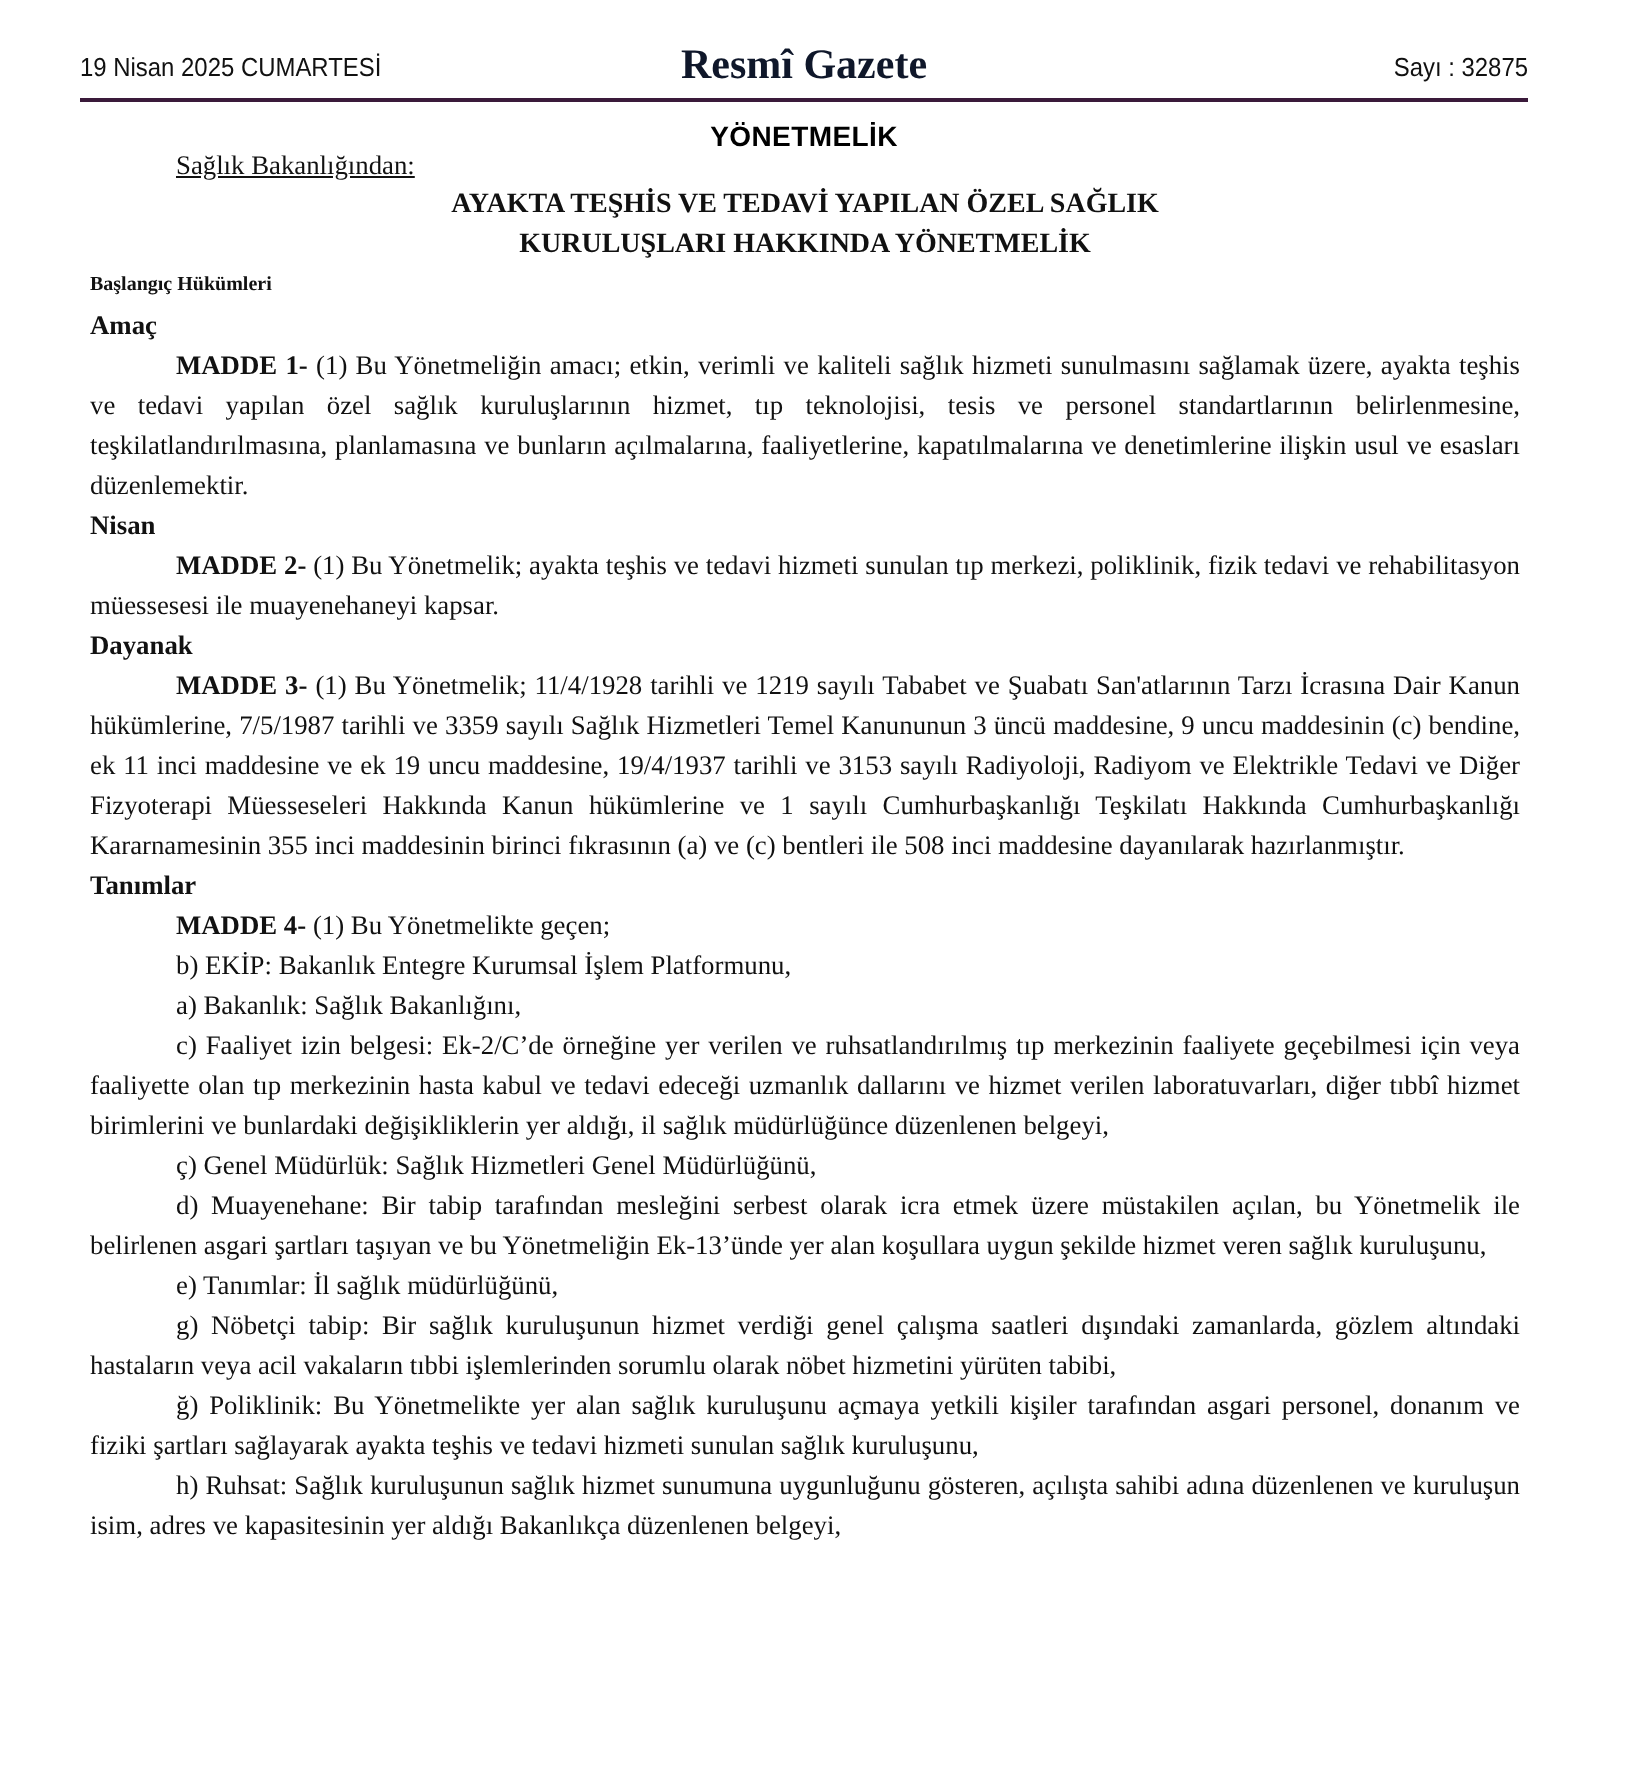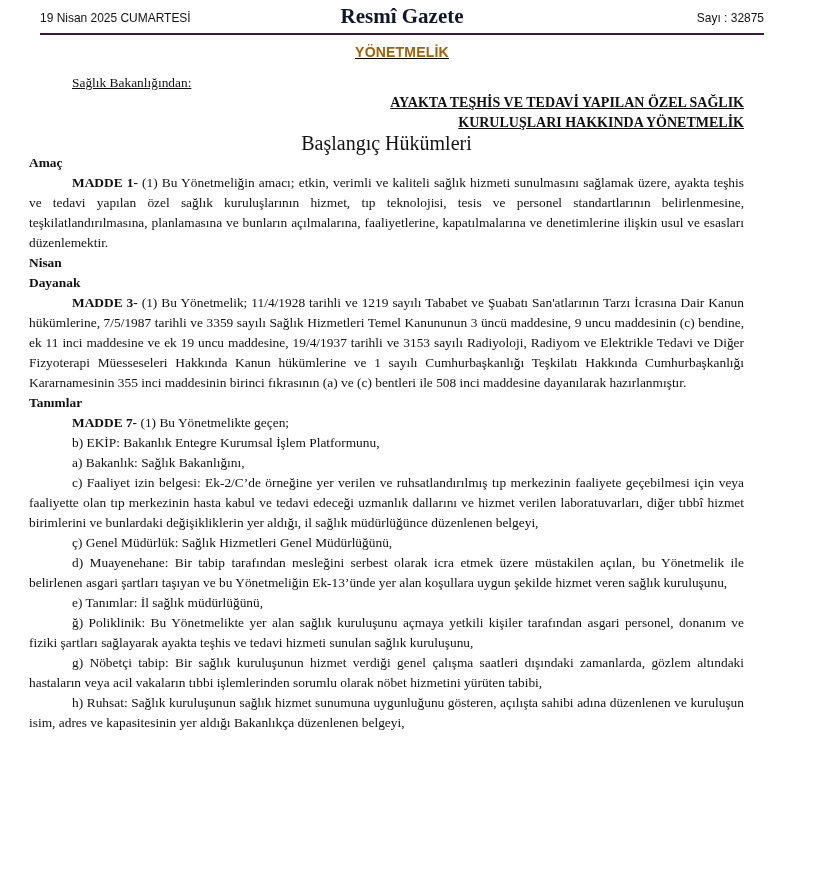--- a/index.html
+++ b/index.html
@@ -1,17 +1,17 @@
 <!DOCTYPE html>
 <html><head>
 <meta charset="utf-8">
 <style>
   html, body { margin: 0; padding: 0; background: #ffffff; }
   body { width: 824px; height: 894px; overflow: hidden; position: relative; }
-  .page { position: absolute; left: 40px; top: 0; width: 724px; text-decoration: underline; }
+  .page { position: absolute; left: 40px; top: 16px; width: 724px; }
   .header {
     position: relative; height: 33px; border-bottom: 2px solid #3a1a3a;
   }
   .hdr-date {
     position: absolute; left: 0; top: 10px;
     font-family: "Liberation Sans", sans-serif; font-size: 13px; color: #111;
     transform: scaleX(0.92); transform-origin: left;
   }
   .hdr-title {
     position: absolute; left: 0; right: 0; top: 4px; text-align: center;
@@ -19,30 +19,30 @@
     color: #0f172a;
   }
   .hdr-number {
     position: absolute; right: 0; top: 10px;
     font-family: "Liberation Sans", sans-serif; font-size: 13px; color: #111;
     transform: scaleX(0.92); transform-origin: right;
   }
   .section-type {
     text-align: center; margin-top: 9px;
     font-family: "Liberation Sans", sans-serif; font-size: 14px; font-weight: bold;
-    color: #a16207; letter-spacing: 0.2px;
+    color: #000000; letter-spacing: 0.2px;
   }
   .content {
-    position: absolute; left: 29px; top: 73px; width: 715px;
+    position: absolute; left: 45px; top: 73px; width: 715px;
     font-family: "Liberation Serif", serif; font-size: 13.4px; line-height: 20px; color: #111;
   }
   .issuer { margin-left: 43px; text-decoration: underline; }
-  .reg-title { text-align: right; font-weight: bold; font-size: 14px; line-height: 20px; text-decoration: underline; }
+  .reg-title { text-align: center; font-weight: bold; font-size: 14px; line-height: 20px; }
   .chapter { text-align: center; font-weight: bold; font-size: 14px; margin-top: 20px; line-height: 20px; }
-  .chapter-sub { text-align: center; font-weight: normal; font-size: 20px; line-height: 20px; }
+  .chapter-sub { text-align: left; font-weight: bold; font-size: 10px; line-height: 20px; }
   .art-heading { font-weight: bold; }
   p.para { margin: 0; text-indent: 43px; text-align: justify; }
   .madde { font-weight: bold; }
 </style>
 </head>
 <body>
 
 <div class="page">
   <div class="header">
     <span class="hdr-date">19 Nisan 2025 CUMARTESİ</span>
@@ -58,33 +58,34 @@
   <div class="reg-title">KURULUŞLARI HAKKINDA YÖNETMELİK</div>
   <div class="chapter-sub">Başlangıç Hükümleri</div>
 
   <div>
     <div class="art-heading">Amaç</div>
     <p class="para"><span class="madde">MADDE 1-</span><span> (1) Bu Yönetmeliğin amacı; etkin, verimli ve kaliteli sağlık hizmeti sunulmasını sağlamak üzere, ayakta teşhis ve tedavi yapılan özel sağlık kuruluşlarının hizmet, tıp teknolojisi, tesis ve personel standartlarının belirlenmesine, teşkilatlandırılmasına, planlamasına ve bunların açılmalarına, faaliyetlerine, kapatılmalarına ve denetimlerine ilişkin usul ve esasları düzenlemektir.</span></p>
   </div>
 
   <div>
     <div class="art-heading">Nisan</div>
+    <p class="para"><span class="madde">MADDE 2-</span><span> (1) Bu Yönetmelik; ayakta teşhis ve tedavi hizmeti sunulan tıp merkezi, poliklinik, fizik tedavi ve rehabilitasyon müessesesi ile muayenehaneyi kapsar.</span></p>
   </div>
 
   <div>
     <div class="art-heading">Dayanak</div>
     <p class="para"><span class="madde">MADDE 3-</span><span> (1) Bu Yönetmelik; 11/4/1928 tarihli ve 1219 sayılı Tababet ve Şuabatı San'atlarının Tarzı İcrasına Dair Kanun hükümlerine, 7/5/1987 tarihli ve 3359 sayılı Sağlık Hizmetleri Temel Kanununun 3 üncü maddesine, 9 uncu maddesinin (c) bendine, ek 11 inci maddesine ve ek 19 uncu maddesine, 19/4/1937 tarihli ve 3153 sayılı Radiyoloji, Radiyom ve Elektrikle Tedavi ve Diğer Fizyoterapi Müesseseleri Hakkında Kanun hükümlerine ve 1 sayılı Cumhurbaşkanlığı Teşkilatı Hakkında Cumhurbaşkanlığı Kararnamesinin 355 inci maddesinin birinci fıkrasının (a) ve (c) bentleri ile 508 inci maddesine dayanılarak hazırlanmıştır.</span></p>
   </div>
 
   <div>
     <div class="art-heading">Tanımlar</div>
-    <p class="para"><span class="madde">MADDE 7-</span><span> (1) Bu Yönetmelikte geçen;</span></p>
+    <p class="para"><span class="madde">MADDE 4-</span><span> (1) Bu Yönetmelikte geçen;</span></p>
     <p class="para">b) EKİP: Bakanlık Entegre Kurumsal İşlem Platformunu,</p>
     <p class="para">a) Bakanlık: Sağlık Bakanlığını,</p>
     <p class="para">c) Faaliyet izin belgesi: Ek-2/C’de örneğine yer verilen ve ruhsatlandırılmış tıp merkezinin faaliyete geçebilmesi için veya faaliyette olan tıp merkezinin hasta kabul ve tedavi edeceği uzmanlık dallarını ve hizmet verilen laboratuvarları, diğer tıbbî hizmet birimlerini ve bunlardaki değişikliklerin yer aldığı, il sağlık müdürlüğünce düzenlenen belgeyi,</p>
     <p class="para">ç) Genel Müdürlük: Sağlık Hizmetleri Genel Müdürlüğünü,</p>
     <p class="para">d) Muayenehane: Bir tabip tarafından mesleğini serbest olarak icra etmek üzere müstakilen açılan, bu Yönetmelik ile belirlenen asgari şartları taşıyan ve bu Yönetmeliğin Ek-13’ünde yer alan koşullara uygun şekilde hizmet veren sağlık kuruluşunu,</p>
     <p class="para">e) Tanımlar: İl sağlık müdürlüğünü,</p>
+    <p class="para">g) Nöbetçi tabip: Bir sağlık kuruluşunun hizmet verdiği genel çalışma saatleri dışındaki zamanlarda, gözlem altındaki hastaların veya acil vakaların tıbbi işlemlerinden sorumlu olarak nöbet hizmetini yürüten tabibi,</p>
     <p class="para">ğ) Poliklinik: Bu Yönetmelikte yer alan sağlık kuruluşunu açmaya yetkili kişiler tarafından asgari personel, donanım ve fiziki şartları sağlayarak ayakta teşhis ve tedavi hizmeti sunulan sağlık kuruluşunu,</p>
-    <p class="para">g) Nöbetçi tabip: Bir sağlık kuruluşunun hizmet verdiği genel çalışma saatleri dışındaki zamanlarda, gözlem altındaki hastaların veya acil vakaların tıbbi işlemlerinden sorumlu olarak nöbet hizmetini yürüten tabibi,</p>
     <p class="para">h) Ruhsat: Sağlık kuruluşunun sağlık hizmet sunumuna uygunluğunu gösteren, açılışta sahibi adına düzenlenen ve kuruluşun isim, adres ve kapasitesinin yer aldığı Bakanlıkça düzenlenen belgeyi,</p>
   </div>
 </div>
 
 </body></html>

